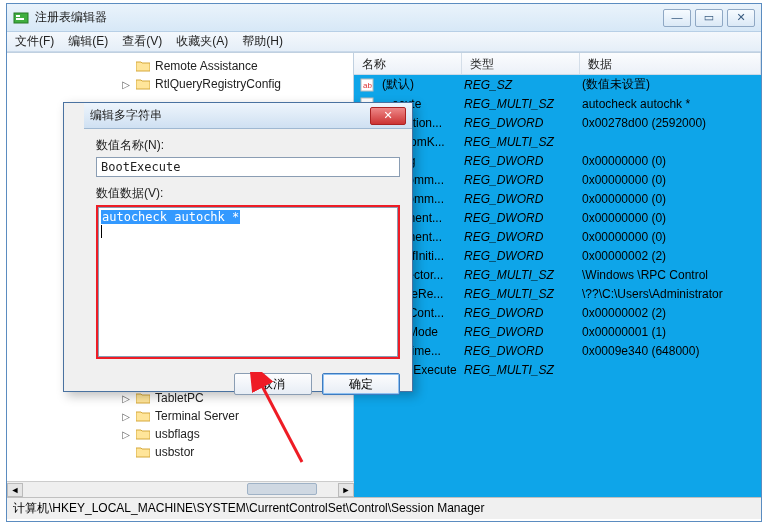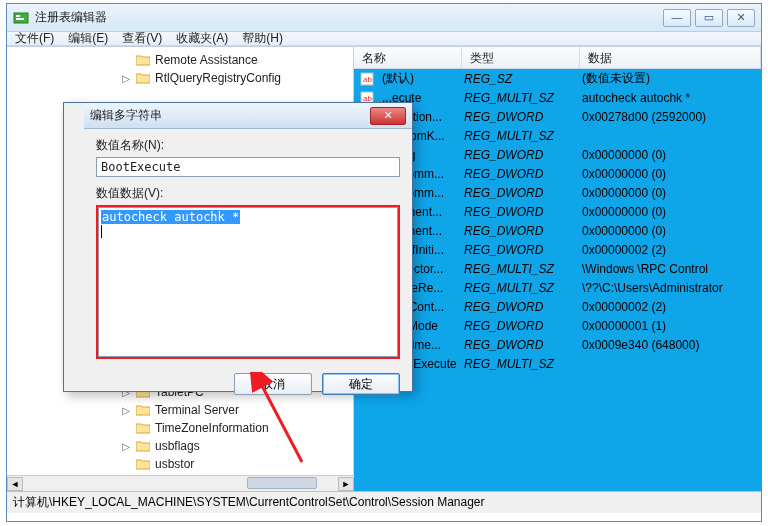--- a/index.html
+++ b/index.html
@@ -6,21 +6,21 @@
 body { background: #fff; width: 768px; height: 526px; overflow: hidden; position: relative; }
 
 
 .window { position: absolute; left: 6px; top: 3px; width: 756px; height: 519px; border: 1px solid #5b8cc0; background: #fff; }
 .titlebar { height: 28px; background: linear-gradient(#eaf3fb,#d7e8f7); display: flex; align-items: center; padding: 0 6px; border-bottom: 1px solid #b7cfe6; }
 .titlebar .app-icon { width: 16px; height: 16px; margin-right: 6px; }
 .titlebar .title { font-size: 12px; color: #1a1a1a; flex: 1; }
 .win-controls { display: flex; gap: 4px; }
 .win-btn { width: 28px; height: 18px; border: 1px solid #8fa8c4; background: linear-gradient(#f6fbff,#dbe9f6); border-radius: 2px; font-size: 11px; line-height: 14px; text-align: center; color: #3a5c80; cursor: default; }
 
-.menubar { height: 14px; background: linear-gradient(#f4f8fc,#e5eef8); display: flex; align-items: center; padding: 0 8px; font-size: 12px; gap: 14px; border-bottom: 1px solid #c9d9ea; }
+.menubar { height: 20px; background: linear-gradient(#f4f8fc,#e5eef8); display: flex; align-items: center; padding: 0 8px; font-size: 12px; gap: 14px; border-bottom: 1px solid #c9d9ea; }
 .menubar span { color: #222; }
 
 .content { position: relative; height: calc(100% - 28px - 22px - 22px); display: flex; border-top: 1px solid #c0d0e0; }
 
 
 .tree { width: 347px; border-right: 1px solid #c0d0e0; overflow: hidden; background: #fff; font-size: 12px; padding-top: 4px; }
 .tree-row { display: flex; align-items: center; height: 18px; padding-left: 114px; gap: 4px; white-space: nowrap; color: #222; }
 .tree-row .fold-icon { width: 16px; height: 16px; display:inline-flex; align-items:center; justify-content:center; }
 .folder-svg { width:14px; height:12px; }
 .twisty { width: 10px; display:inline-block; text-align:center; color:#666; font-size:10px; }
@@ -127,29 +127,20 @@
         <div class="tree-row">
           <span class="twisty">▷</span>
           <span class="fold-icon">
             <svg class="folder-svg" viewBox="0 0 14 12">
               <path d="M0 2 h5 l1 1 h8 v8 h-14z" fill="#ffe59a" stroke="#d6a93c"></path>
             </svg>
           </span>
           <span>Terminal Server</span>
         </div>
         <div class="tree-row">
-          <span class="twisty"></span>
-          <span class="fold-icon">
-            <svg class="folder-svg" viewBox="0 0 14 12">
-              <path d="M0 2 h5 l1 1 h8 v8 h-14z" fill="#ffe59a" stroke="#d6a93c"></path>
-            </svg>
-          </span>
-          <span>TimeZoneInformation</span>
-        </div>
-        <div class="tree-row">
           <span class="twisty">▷</span>
           <span class="fold-icon">
             <svg class="folder-svg" viewBox="0 0 14 12">
               <path d="M0 2 h5 l1 1 h8 v8 h-14z" fill="#ffe59a" stroke="#d6a93c"></path>
             </svg>
           </span>
           <span>usbflags</span>
         </div>
         <div class="tree-row">
           <span class="twisty"></span>

